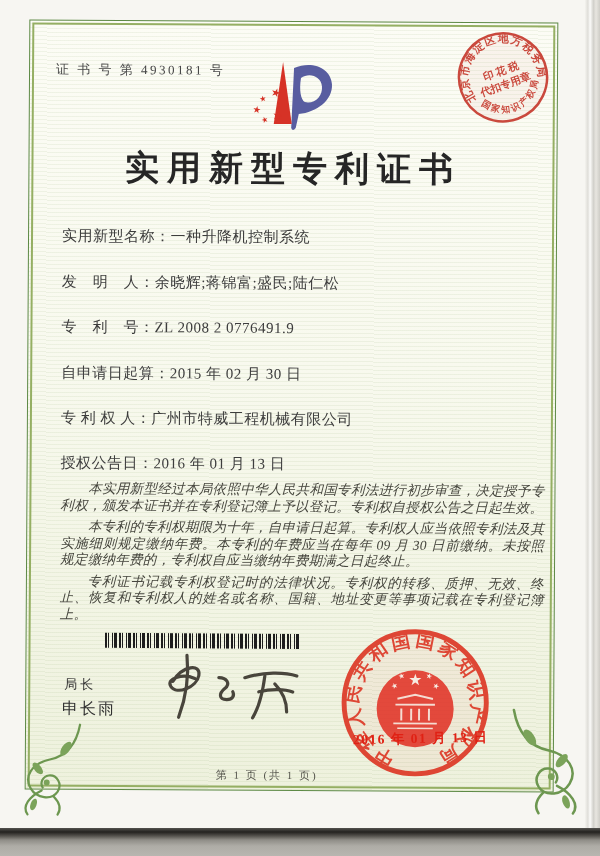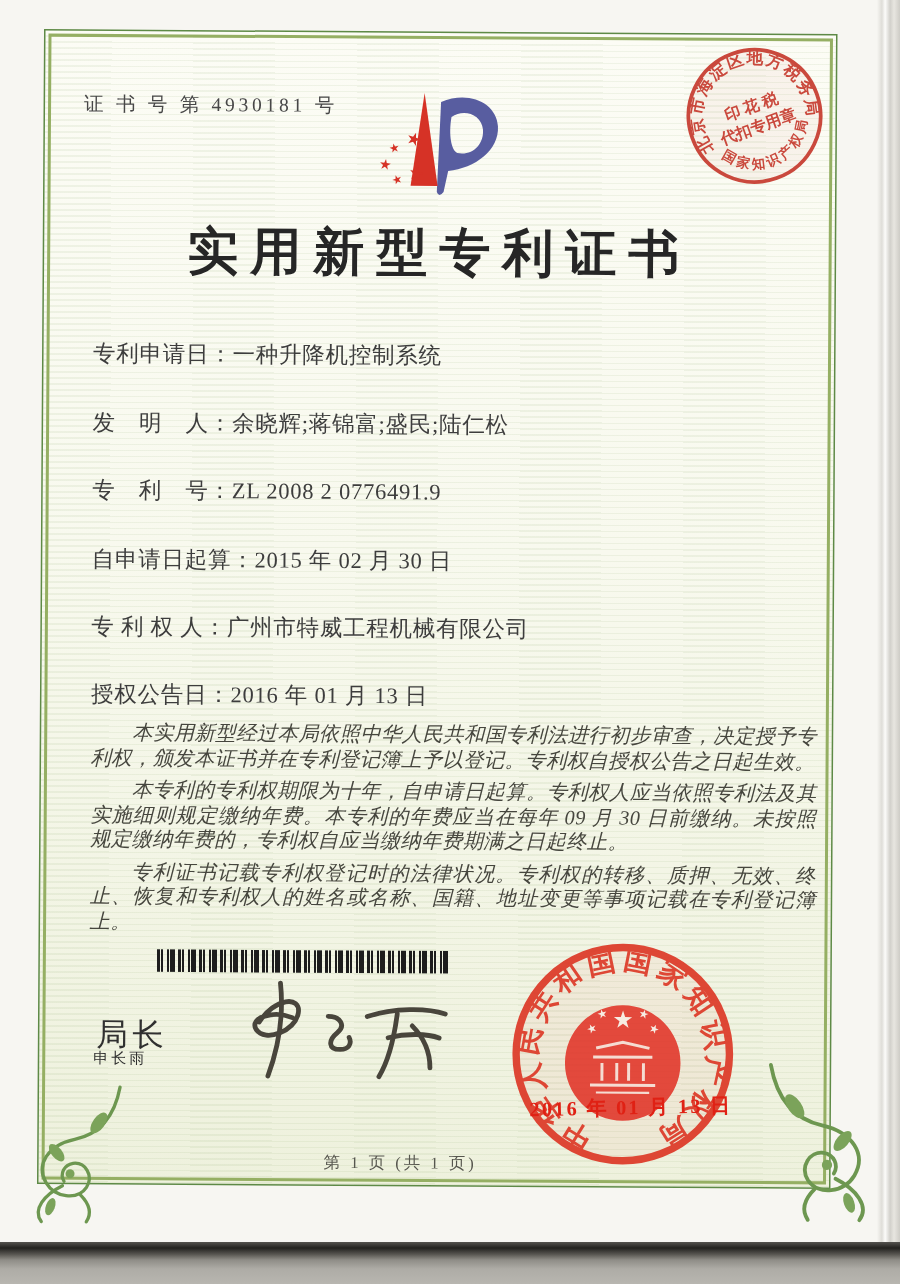--- a/index.html
+++ b/index.html
@@ -30,22 +30,22 @@
   .field{left:33px;width:480px;font-size:15px;color:#3d3d3d;font-weight:500;
     letter-spacing:.5px;white-space:nowrap;}
   .f0{top:206px}.f1{top:252px}.f2{top:297px}.f3{top:343px}.f4{top:388px}.f5{top:433px}
   .paras{left:33px;top:460px;width:484px;color:#46463e;}
   .paras p{margin:0 0 5px;text-indent:2.05em;font-size:13.5px;line-height:16.5px;
     text-align:justify;font-style:italic;letter-spacing:.3px;}
   .barcode{left:78px;top:612px;width:196px;height:15px;
     background:repeating-linear-gradient(90deg,#1d1d1d 0 2px,transparent 2px 3px,
       #1d1d1d 3px 4px,transparent 4px 7px,#1d1d1d 7px 8px,transparent 8px 9px,
       #1d1d1d 9px 12px,transparent 12px 14px);}
-  .signer-title{left:38px;top:655px;font-size:21px;letter-spacing:3px;color:#303030;font-weight:500;}
-  .signer-name{left:36px;top:678px;font-size:10px;letter-spacing:2px;color:#303030;font-weight:500;}
+  .signer-title{left:38px;top:655px;font-size:13px;letter-spacing:3px;color:#303030;font-weight:500;}
+  .signer-name{left:36px;top:678px;font-size:16px;letter-spacing:2px;color:#303030;font-weight:500;}
   .signature{left:118px;top:630px;}
   .office-seal{left:310px;top:601px;opacity:.93;}
   .seal-date{left:327px;top:707px;font-size:13.5px;font-weight:700;color:#e02114;
     letter-spacing:1.5px;transform:rotate(-1.5deg);white-space:nowrap;z-index:5;}
   .footer{left:0;right:45px;top:746px;text-align:center;font-size:11px;
     letter-spacing:2px;color:#56564e;}
   .tax-stamp{left:425px;top:6px;transform:rotate(-20deg);opacity:.92;}
   .orn-bl{left:-12px;top:700px;}
   .orn-br{left:478px;top:682px;transform:scaleX(-1);}
   svg{display:block;overflow:visible;}
@@ -91,21 +91,21 @@
         <use href="#lgstar" transform="translate(28,33) scale(4.6) rotate(18)"></use>
         <use href="#lgstar" transform="translate(15,39) scale(3.2) rotate(-12)"></use>
         <use href="#lgstar" transform="translate(9,50) scale(3.8) rotate(8)"></use>
         <use href="#lgstar" transform="translate(17,60) scale(3.2) rotate(-20)"></use>
         <use href="#lgstar" transform="translate(30,56) scale(5) rotate(12)"></use>
       </g>
     </svg>
 
     <div class="title">实用新型专利证书</div>
 
-    <div class="field f0"><span>专利申请日：</span><span>一种升降机控制系统</span></div>
+    <div class="field f0"><span>实用新型名称：</span><span>一种升降机控制系统</span></div>
     <div class="field f1"><span>发　明　人：</span><span>余晓辉;蒋锦富;盛民;陆仁松</span></div>
     <div class="field f2"><span>专　利　号：</span><span>ZL 2008 2 0776491.9</span></div>
     <div class="field f3"><span>自申请日起算：</span><span>2015 年 02 月 30 日</span></div>
     <div class="field f4"><span>专 利 权 人：</span><span>广州市特威工程机械有限公司</span></div>
     <div class="field f5"><span>授权公告日：</span><span>2016 年 01 月 13 日</span></div>
 
     <div class="paras">
       <p>本实用新型经过本局依照中华人民共和国专利法进行初步审查，决定授予专利权，颁发本证书并在专利登记簿上予以登记。专利权自授权公告之日起生效。</p>
       <p>本专利的专利权期限为十年，自申请日起算。专利权人应当依照专利法及其实施细则规定缴纳年费。本专利的年费应当在每年 09 月 30 日前缴纳。未按照规定缴纳年费的，专利权自应当缴纳年费期满之日起终止。</p>
       <p>专利证书记载专利权登记时的法律状况。专利权的转移、质押、无效、终止、恢复和专利权人的姓名或名称、国籍、地址变更等事项记载在专利登记簿上。</p>

